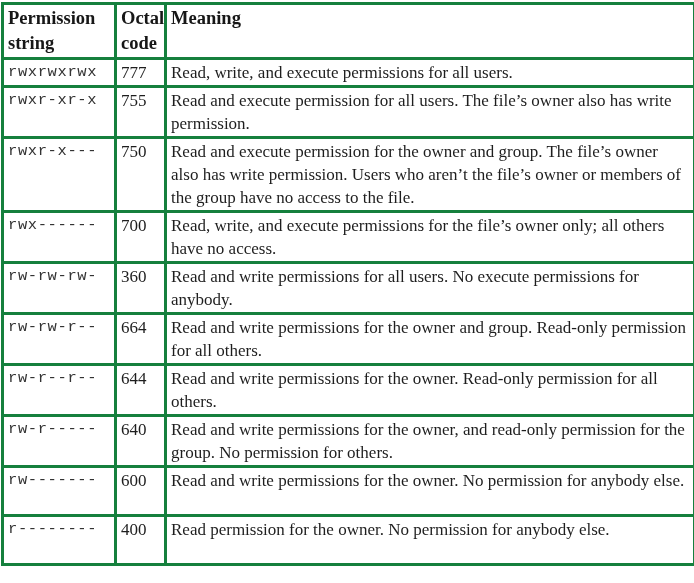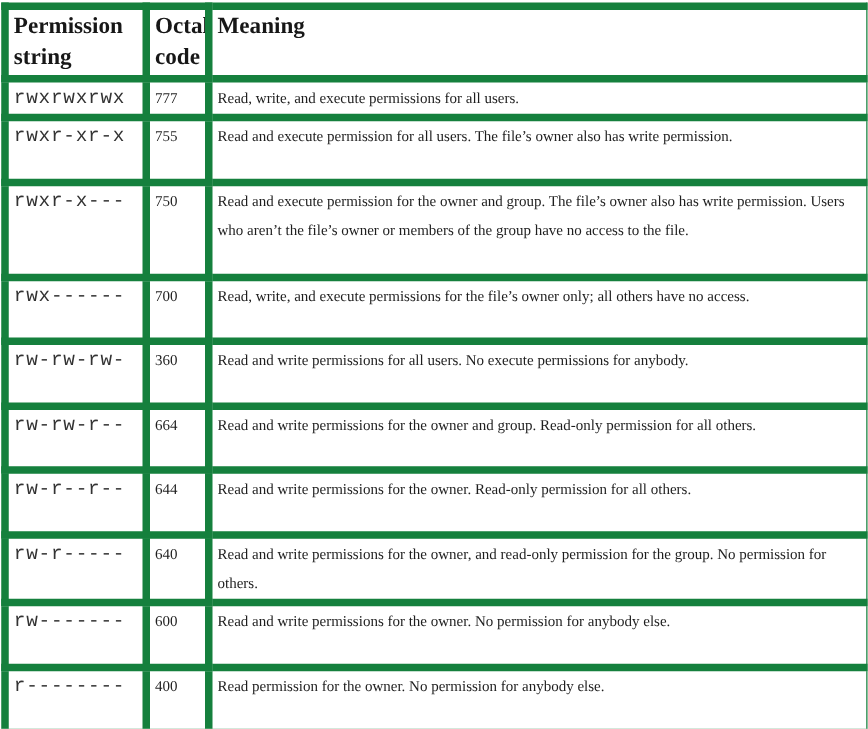--- a/index.html
+++ b/index.html
@@ -22,35 +22,35 @@
     background: #ffffff;
     border-top: 2px solid #5d5d5d;
     border-bottom: 2px solid #474747;
     border-left: 1px solid #8f8f8f;
     border-right: 1px solid #8f8f8f;
   }
   col.c1 { width: 113px; }
   col.c2 { width: 50px; }
   col.c3 { width: 529px; }
   th, td {
-    border: 6px solid #15803d;
+    border: 3px solid #15803d;
     vertical-align: top;
     padding: 1px 4px;
     text-align: left;
     overflow: hidden;
   }
   th {
     font-size: 18.5px;
     line-height: 25px;
     font-weight: bold;
     height: 50px;
     color: #171717;
   }
   td.octal-cell, td.meaning-cell {
-    font-size: 12px;
+    font-size: 17px;
     line-height: 23px;
   }
   td.perm-cell {
     font-family: "Liberation Mono", monospace;
     font-size: 15.5px;
     line-height: 23px;
     letter-spacing: 0.6px;
     color: #333333;
     white-space: nowrap;
   }

